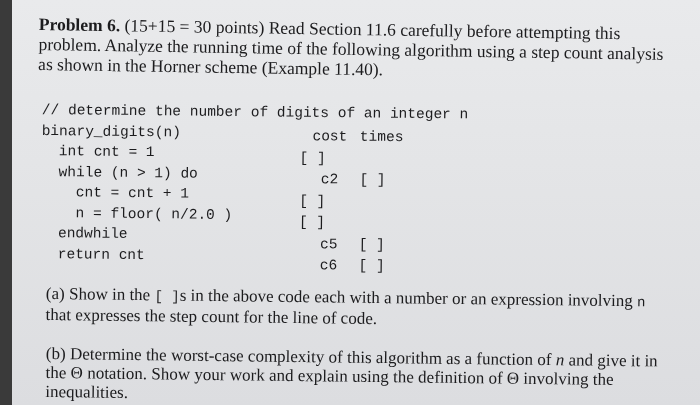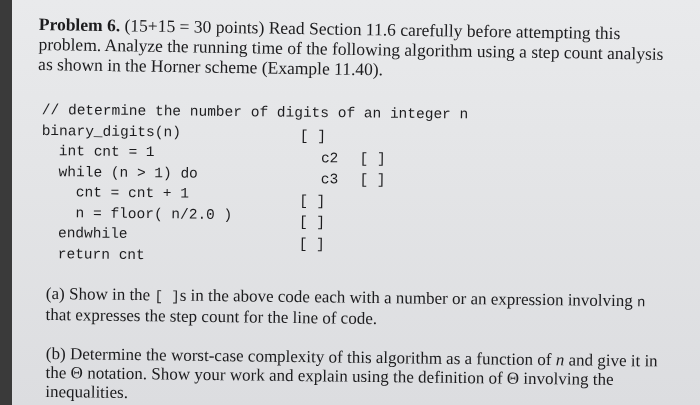--- a/index.html
+++ b/index.html
@@ -60,37 +60,42 @@
     <div class="line">  int cnt = 1</div>
     <div class="line">  while (n &gt; 1) do</div>
     <div class="line">    cnt = cnt + 1</div>
     <div class="line">    n = floor( n/2.0 )</div>
     <div class="line">  endwhile</div>
     <div class="line">  return cnt</div>
   </div>
 
   <div class="costs mono" style="transform: rotate(0.6deg); transform-origin:left top;">
     <div class="row">
+      <span class="c">cost</span>
+      <span class="t">times</span>
+    </div>
+    <div class="row">
       <span class="t">[ ]</span>
     </div>
     <div class="row">
       <span class="c">c2</span>
-      <span class="t">[ ]</span>
-    </div>
-    <div class="row">
-      <span class="c">c3</span>
       <span class="t">[ ]</span>
     </div>
     <div class="row">
       <span class="t">[ ]</span>
     </div>
     <div class="row">
       <span class="t">[ ]</span>
     </div>
     <div class="row">
+      <span class="c">c5</span>
+      <span class="t">[ ]</span>
+    </div>
+    <div class="row">
+      <span class="c">c6</span>
       <span class="t">[ ]</span>
     </div>
   </div>
 
   <div class="q qa serif">
     <span>(a)</span>
     <span>Show in the</span>
     <span class="m">[  ]</span><span>s in the above code each with a number or an expression involving</span>
     <span class="m">n</span>
     <span>that expresses the step count for the line of code.</span>

